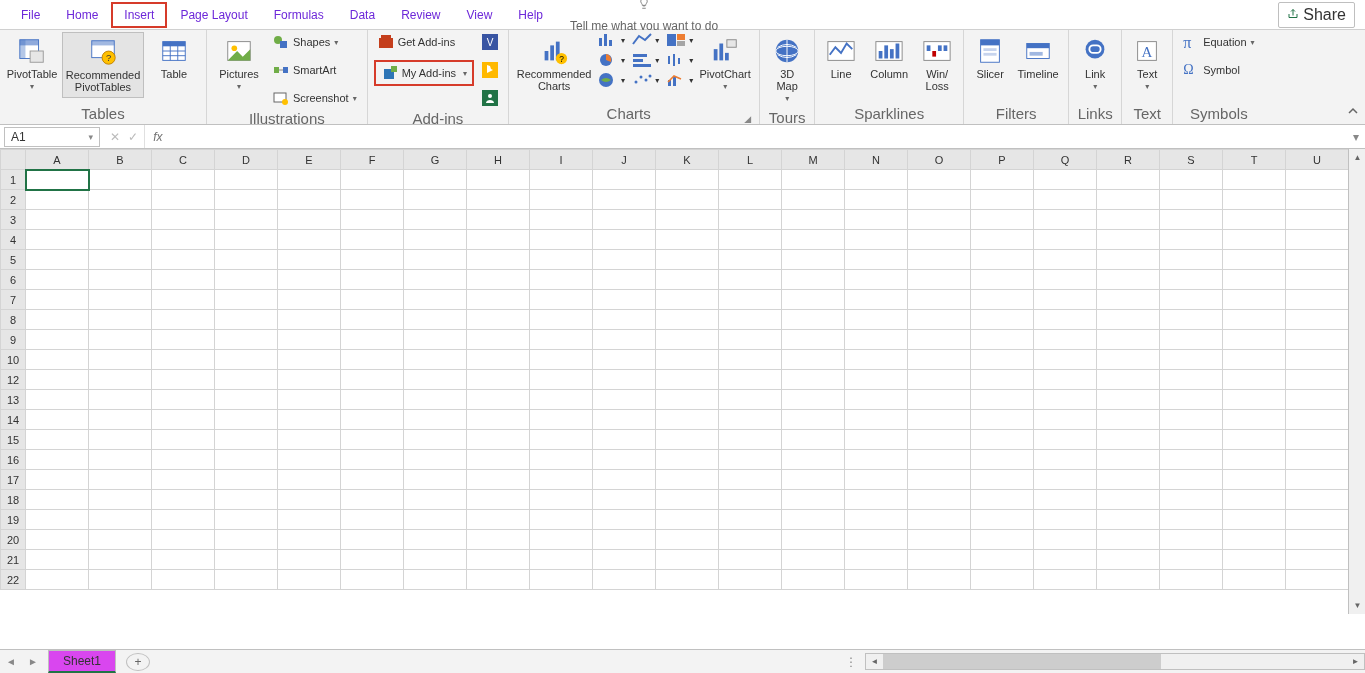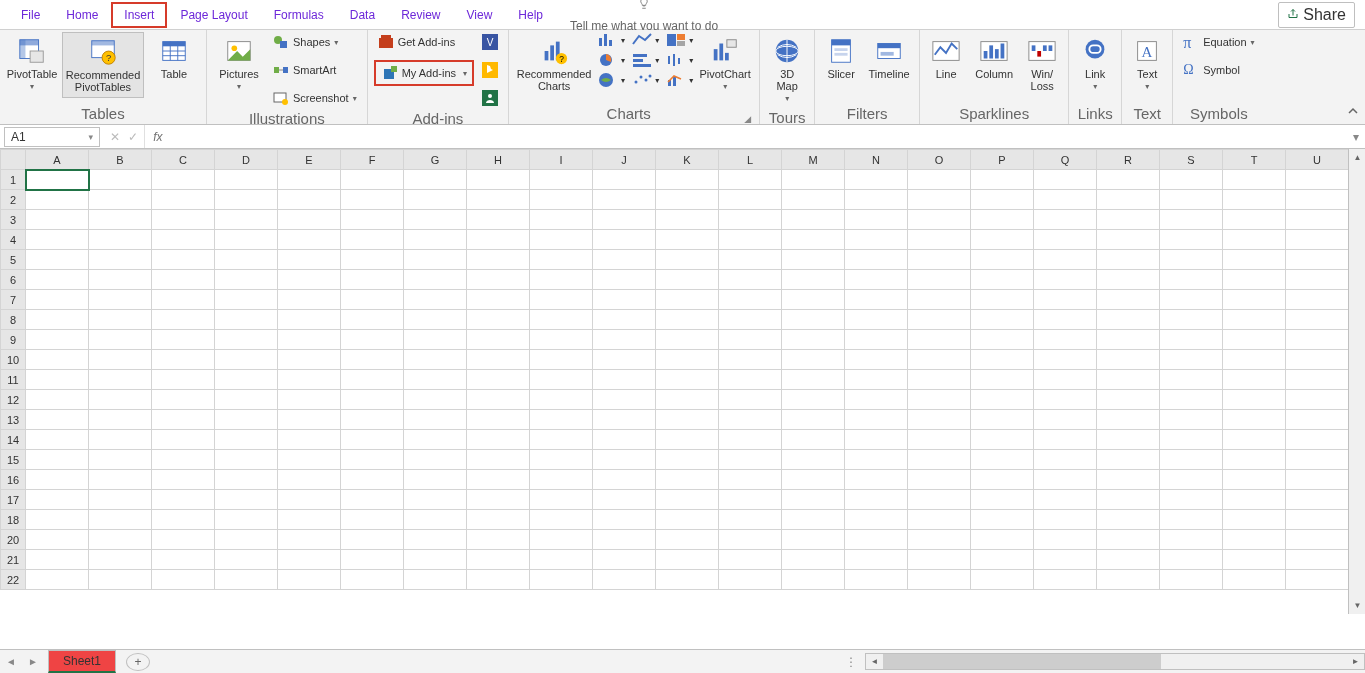--- a/index.html
+++ b/index.html
@@ -37,21 +37,21 @@
   .grid thead th { background: #e6e6e6; height: 20px; font-size: 11px; text-align: center; }
   .grid thead th.corner { width: 25px; background: #e6e6e6; }
   .grid tbody th { background: #e6e6e6; width: 25px; text-align: center; font-size: 11px; height: 20px; }
   .grid td { width: 63px; height: 20px; background: #fff; }
   .grid td.sel { outline: 2px solid #217346; outline-offset: -1px; }
   .vscroll { position: absolute; right: 0; top: 0; bottom: 0; width: 17px; background: #f0f0f0; border-left: 1px solid #c0c0c0; display:flex; flex-direction:column; }
   .vscroll .arrow, .hscroll .arrow { height:17px; width:17px; display:flex; align-items:center; justify-content:center; font-size:8px; color:#666; cursor:pointer; }
   .statusbar { position: absolute; bottom: 0; left:0; right:0; height: 24px; background: #f3f3f3; border-top: 1px solid #c0c0c0; display: flex; align-items: center; }
   .sheet-nav { display: flex; align-items: center; height: 100%; }
   .sheet-nav .nav-btn { width: 22px; text-align: center; color: #888; cursor: pointer; font-size: 10px; }
-  .sheet-tab { background: #ef4444; border: 1px solid #c0c0c0; border-bottom: 2px solid #217346; padding: 3px 14px; font-size: 12px; margin-left: 4px; cursor: pointer; }
+  .sheet-tab { background: #d946ef; border: 1px solid #c0c0c0; border-bottom: 2px solid #217346; padding: 3px 14px; font-size: 12px; margin-left: 4px; cursor: pointer; }
   .add-sheet { width: 24px; height: 18px; margin-left: 10px; display: flex; align-items: center; justify-content: center; border: 1px solid #c0c0c0; border-radius: 50%; cursor: pointer; color: #666; }
   .hscroll-wrap { margin-left: auto; display:flex; align-items:center; height:100%; }
   .hscroll { width: 500px; height: 17px; background: #f0f0f0; border: 1px solid #c0c0c0; display:flex; align-items:center; }
   .hscroll .track { flex:1; position:relative; height:100%; }
   .hscroll .thumb { position:absolute; left:0; top:0; bottom:0; width:60%; background:#cdcdcd; }
   .chart-mini svg { width: 24px; height: 16px; }
   .chart-grid { display:grid; grid-template-columns: repeat(3,auto); gap:4px 6px; }
   .chart-grid .cbtn { display:flex; align-items:center; cursor:pointer; }
 </style>
 </head>
@@ -322,43 +322,20 @@
         <span style="font-size:8px;color:#666">▾</span>
       </div>
     </div>
     <div class="group-label">Tours</div>
   </div>
 
   <div class="group">
     <div class="group-body">
       <div class="big-btn" style="width:40px">
         <span class="ico"><svg viewBox="0 0 32 32">
-              <rect x="6" y="4" width="20" height="24" fill="#fff" stroke="#4472c4"></rect>
-              <rect x="6" y="4" width="20" height="6" fill="#4472c4"></rect>
-              <rect x="9" y="13" width="14" height="3" fill="#4472c4" opacity=".3"></rect>
-              <rect x="9" y="18" width="14" height="3" fill="#4472c4" opacity=".3"></rect>
-            </svg></span>
-        <span class="lbl">Slicer</span>
-      </div>
-      <div class="big-btn" style="width:48px">
-        <span class="ico"><svg viewBox="0 0 32 32">
-              <rect x="4" y="8" width="24" height="16" fill="#fff" stroke="#4472c4"></rect>
-              <rect x="4" y="8" width="24" height="5" fill="#4472c4"></rect>
-              <rect x="7" y="17" width="14" height="4" fill="#4472c4" opacity=".5"></rect>
-            </svg></span>
-        <span class="lbl">Timeline</span>
-      </div>
-    </div>
-    <div class="group-label">Filters</div>
-  </div>
-
-  <div class="group">
-    <div class="group-body">
-      <div class="big-btn" style="width:40px">
-        <span class="ico"><svg viewBox="0 0 32 32">
               <rect x="2" y="6" width="28" height="20" fill="#fff" stroke="#888"></rect>
               <polyline points="4,20 10,12 16,18 22,8 28,14" fill="none" stroke="#4472c4" stroke-width="2"></polyline>
             </svg></span>
         <span class="lbl">Line</span>
       </div>
       <div class="big-btn" style="width:48px">
         <span class="ico"><svg viewBox="0 0 32 32">
               <rect x="2" y="6" width="28" height="20" fill="#fff" stroke="#888"></rect>
               <rect x="5" y="16" width="4" height="8" fill="#4472c4"></rect>
               <rect x="11" y="10" width="4" height="14" fill="#4472c4"></rect>
@@ -372,20 +349,43 @@
               <rect x="2" y="6" width="28" height="20" fill="#fff" stroke="#888"></rect>
               <rect x="5" y="10" width="4" height="6" fill="#4472c4"></rect>
               <rect x="11" y="16" width="4" height="6" fill="#c00000"></rect>
               <rect x="17" y="10" width="4" height="6" fill="#4472c4"></rect>
               <rect x="23" y="10" width="4" height="6" fill="#4472c4"></rect>
             </svg></span>
         <span class="lbl">Win/ Loss</span>
       </div>
     </div>
     <div class="group-label">Sparklines</div>
+  </div>
+
+  <div class="group">
+    <div class="group-body">
+      <div class="big-btn" style="width:40px">
+        <span class="ico"><svg viewBox="0 0 32 32">
+              <rect x="6" y="4" width="20" height="24" fill="#fff" stroke="#4472c4"></rect>
+              <rect x="6" y="4" width="20" height="6" fill="#4472c4"></rect>
+              <rect x="9" y="13" width="14" height="3" fill="#4472c4" opacity=".3"></rect>
+              <rect x="9" y="18" width="14" height="3" fill="#4472c4" opacity=".3"></rect>
+            </svg></span>
+        <span class="lbl">Slicer</span>
+      </div>
+      <div class="big-btn" style="width:48px">
+        <span class="ico"><svg viewBox="0 0 32 32">
+              <rect x="4" y="8" width="24" height="16" fill="#fff" stroke="#4472c4"></rect>
+              <rect x="4" y="8" width="24" height="5" fill="#4472c4"></rect>
+              <rect x="7" y="17" width="14" height="4" fill="#4472c4" opacity=".5"></rect>
+            </svg></span>
+        <span class="lbl">Timeline</span>
+      </div>
+    </div>
+    <div class="group-label">Filters</div>
   </div>
 
   <div class="group">
     <div class="group-body">
       <div class="big-btn" style="width:40px">
         <span class="ico"><svg viewBox="0 0 32 32">
               <circle cx="16" cy="14" r="10" fill="#4472c4"></circle>
               <path d="M10 14a4 4 0 0 1 4-4h4a4 4 0 0 1 0 8h-4a4 4 0 0 1-4-4z" fill="none" stroke="#fff" stroke-width="2"></path>
             </svg></span>
         <span class="lbl">Link</span>
@@ -710,44 +710,20 @@
           <td class=""></td>
           <td class=""></td>
           <td class=""></td>
           <td class=""></td>
           <td class=""></td>
           <td class=""></td>
           <td class=""></td>
           <td class=""></td>
         </tr>
         <tr>
-          <th>11</th>
-          <td class=""></td>
-          <td class=""></td>
-          <td class=""></td>
-          <td class=""></td>
-          <td class=""></td>
-          <td class=""></td>
-          <td class=""></td>
-          <td class=""></td>
-          <td class=""></td>
-          <td class=""></td>
-          <td class=""></td>
-          <td class=""></td>
-          <td class=""></td>
-          <td class=""></td>
-          <td class=""></td>
-          <td class=""></td>
-          <td class=""></td>
-          <td class=""></td>
-          <td class=""></td>
-          <td class=""></td>
-          <td class=""></td>
-        </tr>
-        <tr>
           <th>12</th>
           <td class=""></td>
           <td class=""></td>
           <td class=""></td>
           <td class=""></td>
           <td class=""></td>
           <td class=""></td>
           <td class=""></td>
           <td class=""></td>
           <td class=""></td>
@@ -879,20 +855,44 @@
           <td class=""></td>
           <td class=""></td>
           <td class=""></td>
           <td class=""></td>
           <td class=""></td>
           <td class=""></td>
           <td class=""></td>
         </tr>
         <tr>
           <th>18</th>
+          <td class=""></td>
+          <td class=""></td>
+          <td class=""></td>
+          <td class=""></td>
+          <td class=""></td>
+          <td class=""></td>
+          <td class=""></td>
+          <td class=""></td>
+          <td class=""></td>
+          <td class=""></td>
+          <td class=""></td>
+          <td class=""></td>
+          <td class=""></td>
+          <td class=""></td>
+          <td class=""></td>
+          <td class=""></td>
+          <td class=""></td>
+          <td class=""></td>
+          <td class=""></td>
+          <td class=""></td>
+          <td class=""></td>
+        </tr>
+        <tr>
+          <th>19</th>
           <td class=""></td>
           <td class=""></td>
           <td class=""></td>
           <td class=""></td>
           <td class=""></td>
           <td class=""></td>
           <td class=""></td>
           <td class=""></td>
           <td class=""></td>
           <td class=""></td>

